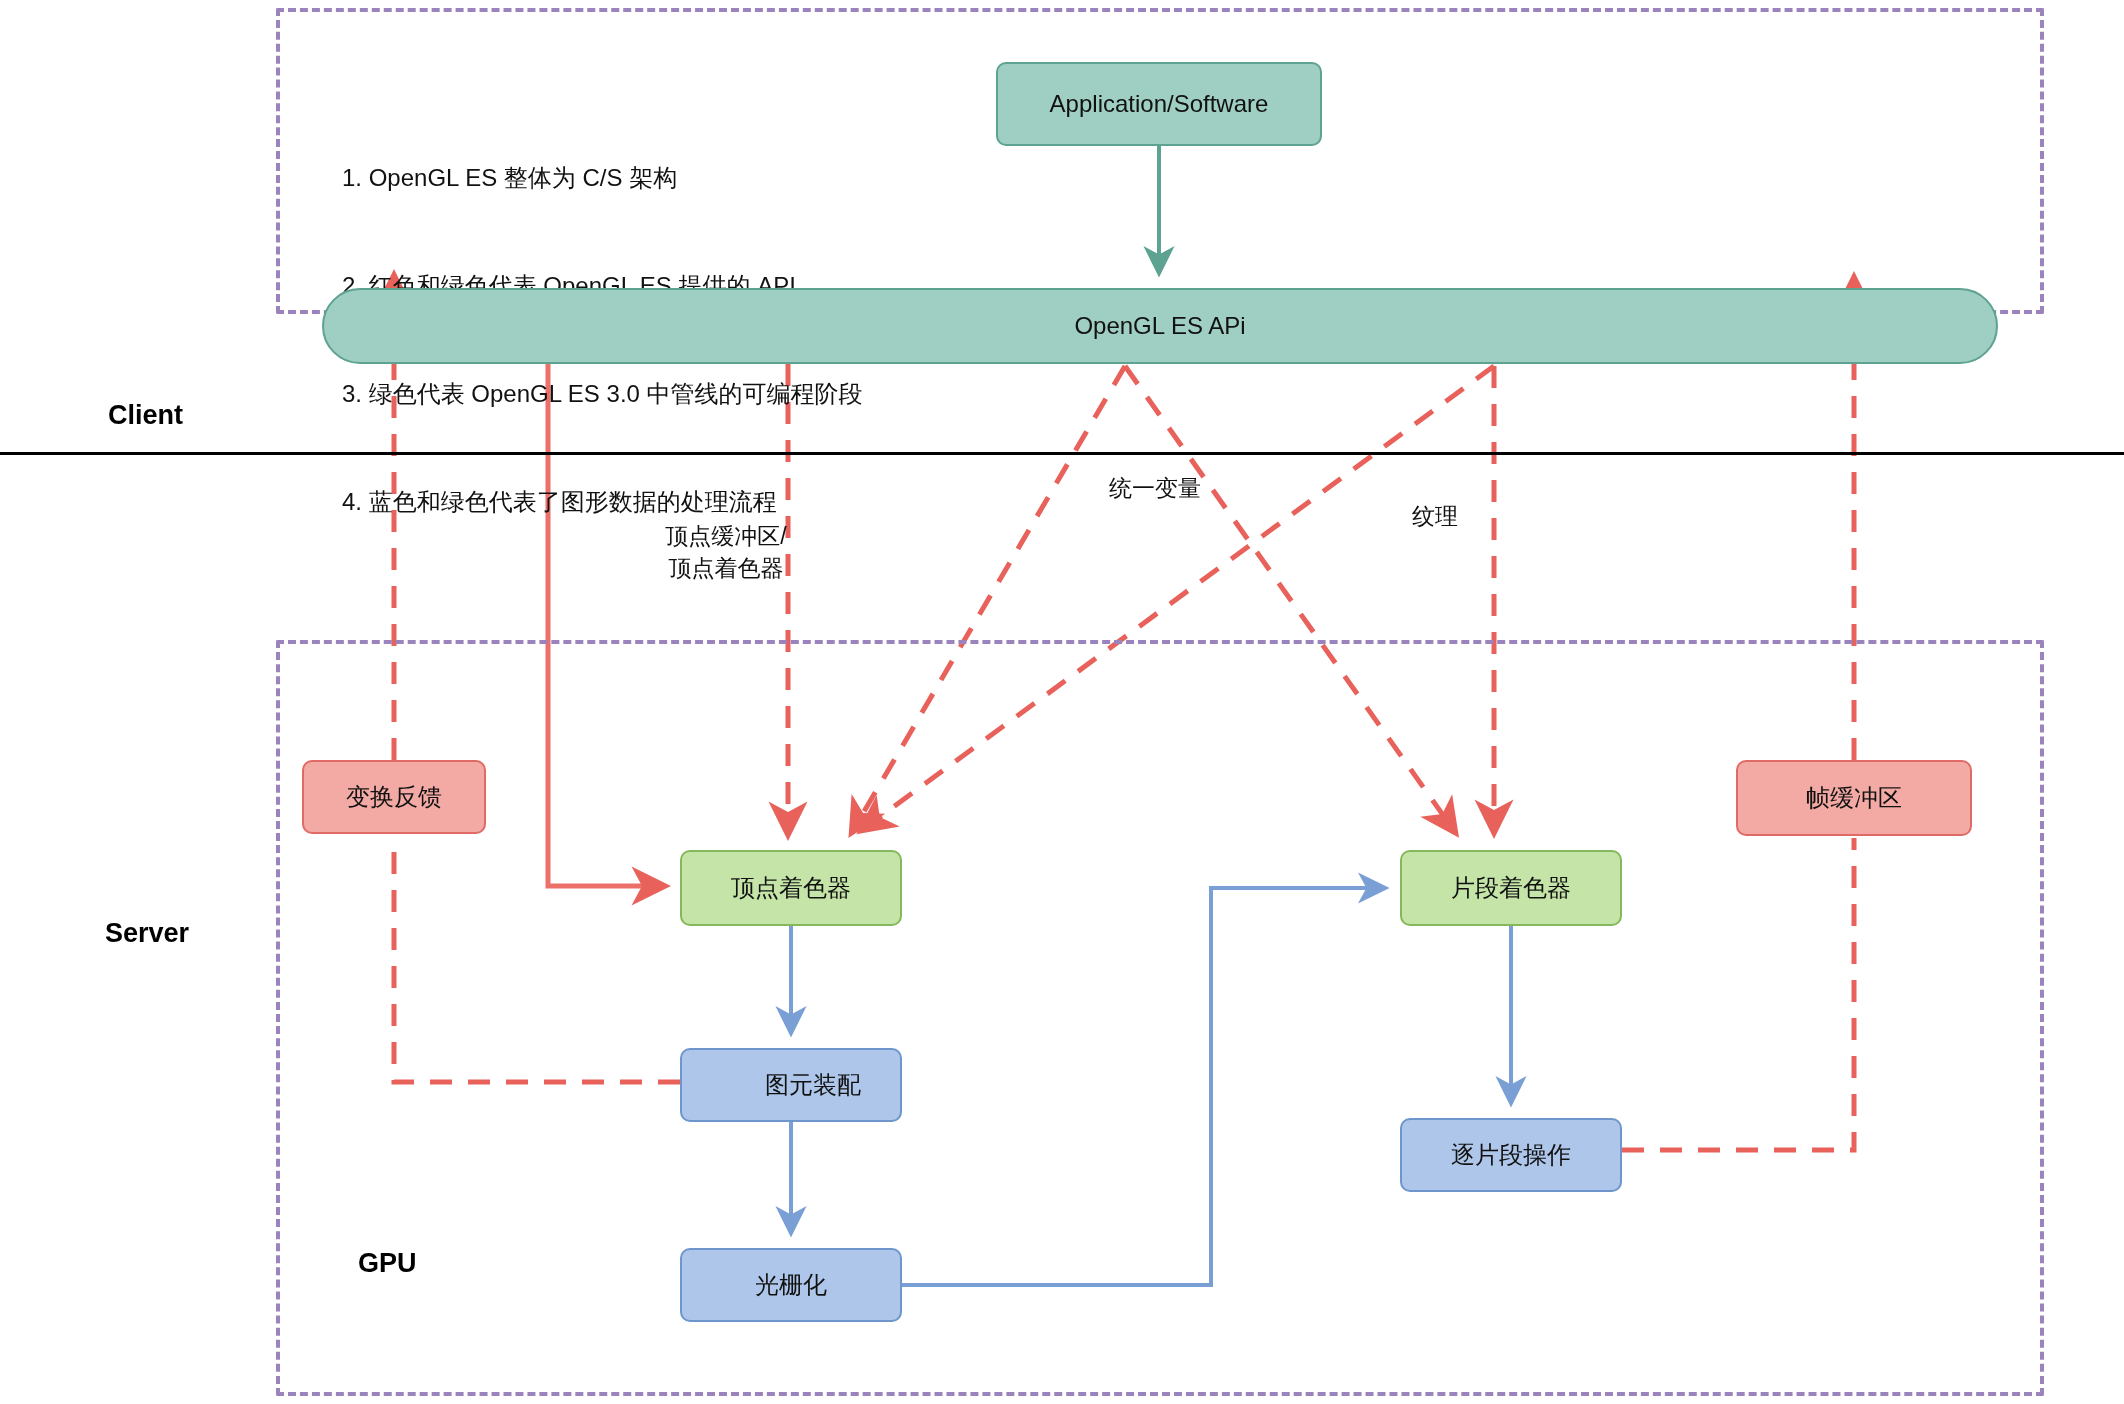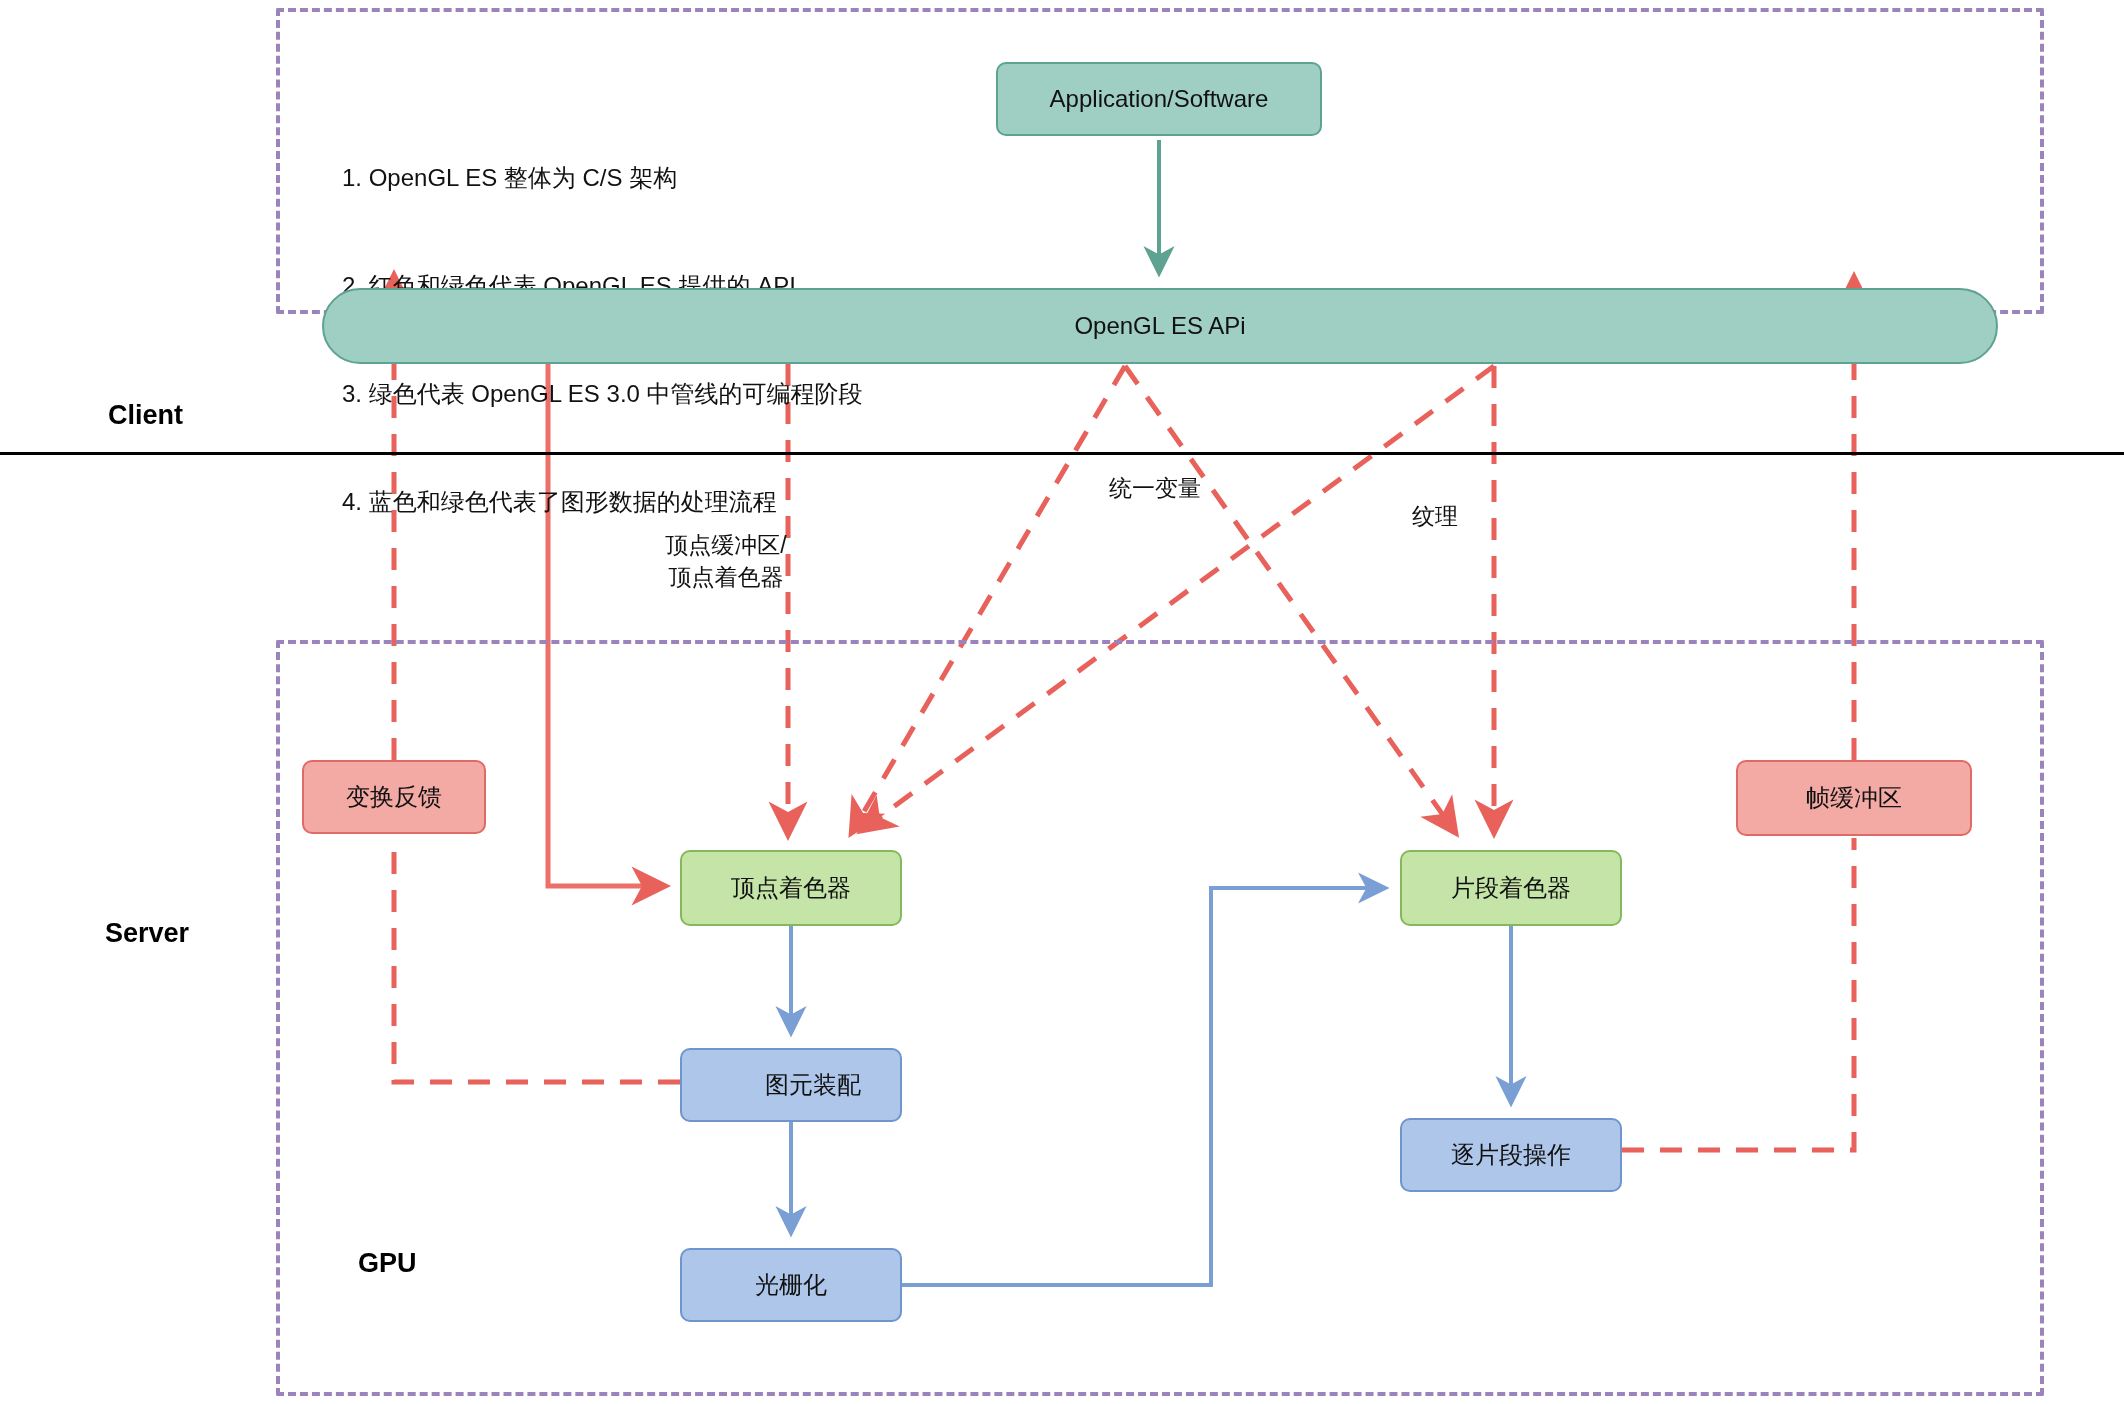--- a/index.html
+++ b/index.html
@@ -75,21 +75,21 @@
     font-size: 24px;
     color: #111111;
     text-align: center;
     border-radius: 10px;
   }
   .node.teal  { background: #9fcec2; border: 2px solid #5ea292; }
   .node.green { background: #c5e5a8; border: 2px solid #85b85c; }
   .node.blue  { background: #adc6e9; border: 2px solid #6f96cc; }
   .node.red   { background: #f3a9a4; border: 2px solid #e06b66; }
 
-  #node-application { left: 996px; top: 62px;  width: 326px; height: 74px; }
+  #node-application { left: 996px; top: 62px;  width: 326px; height: 84px; }
   #node-api {
     left: 322px; top: 288px; width: 1676px; height: 76px;
     border-radius: 40px;
   }
   #node-transform-feedback { left: 302px;  top: 760px;  width: 184px; height: 74px; }
   #node-framebuffer        { left: 1736px; top: 760px;  width: 236px; height: 76px; }
   #node-vertex-shader      { left: 680px;  top: 850px;  width: 222px; height: 76px; }
   #node-fragment-shader    { left: 1400px; top: 850px;  width: 222px; height: 76px; }
   #node-primitive-assembly { left: 680px;  top: 1048px; width: 222px; height: 74px; padding-left: 44px; }
   #node-rasterization      { left: 680px;  top: 1248px; width: 222px; height: 74px; }
@@ -97,21 +97,21 @@
 
   
   .edge-label {
     position: absolute;
     font-size: 23px;
     color: #111111;
     text-align: center;
     line-height: 32px;
     white-space: nowrap;
   }
-  #edge-label-vbo  { left: 636px;  top: 520px; width: 180px; margin-top: 9px; }
+  #edge-label-vbo  { left: 636px;  top: 520px; width: 180px; }
   #edge-label-uniform { left: 1080px; top: 472px; width: 150px; }
   #edge-label-texture { left: 1380px; top: 500px; width: 110px; }
 </style>
 </head>
 <body>
 
 <div id="canvas">
 
   <svg id="wires" viewBox="0 0 2124 1404" width="2124" height="1404">
     <defs>

